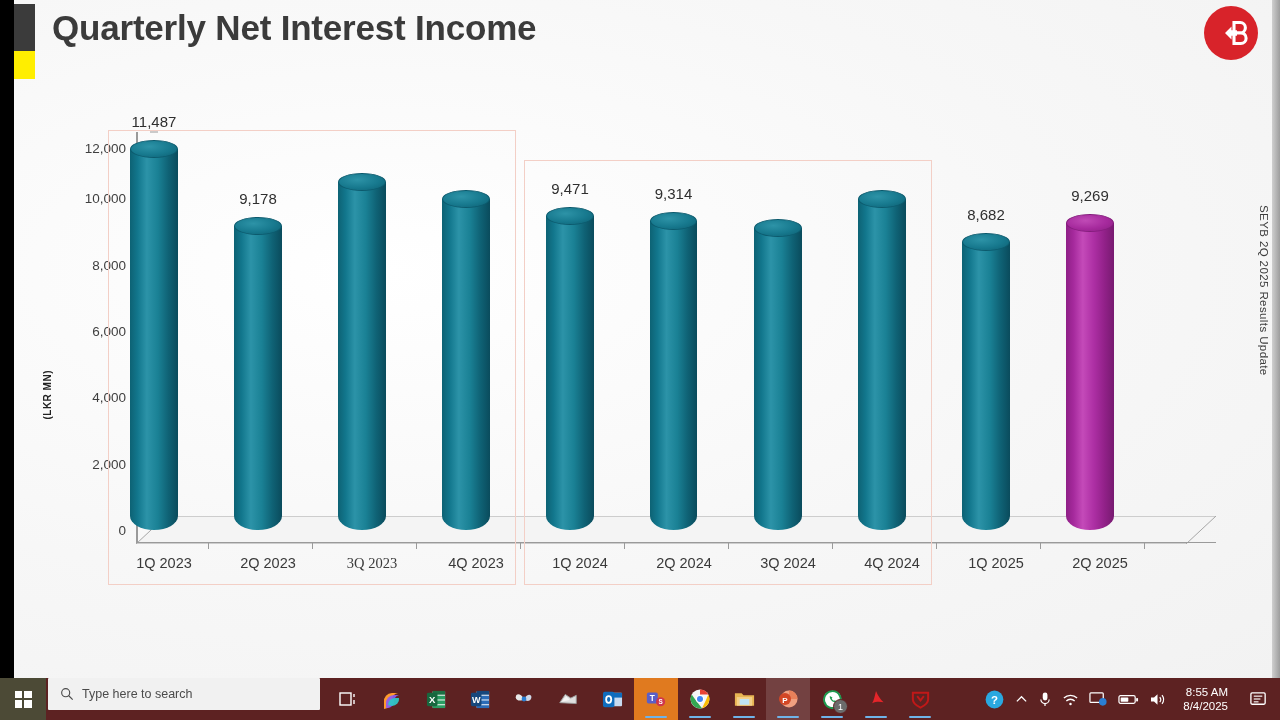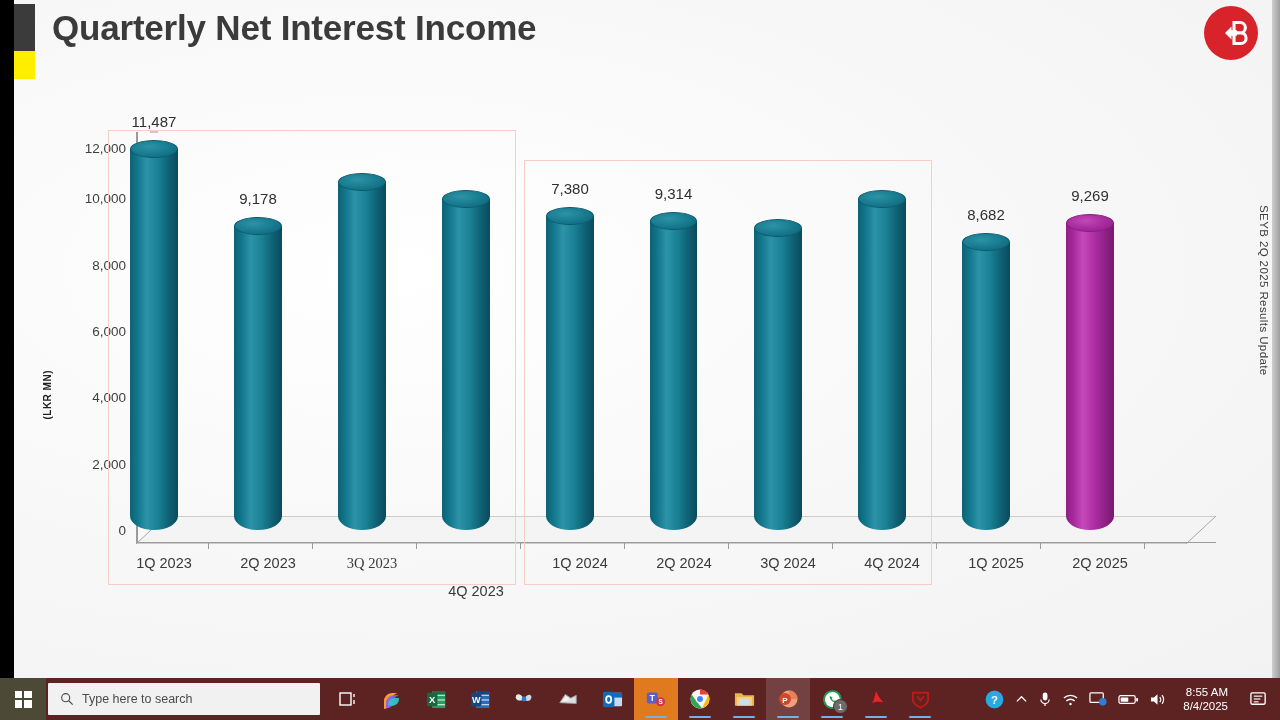--- a/index.html
+++ b/index.html
@@ -141,21 +141,21 @@
   .cat-label {
     position: absolute; text-align: center;
     font-size: 14.5px; color: #3a3a3a; white-space: nowrap;
     transform: translateX(-50%);
   }
 
   
   #taskbar {
     position: absolute; left: 0; bottom: 0; width: 1280px; height: 42px;
     background: #5d2222;
-    display: flex; align-items: center;
+    display: flex; align-items: flex-start;
   }
   .start-btn {
     width: 46px; height: 42px; display: flex; align-items: center;
     justify-content: center; background: #4c4a36;
   }
   .win-logo {
     width: 17px; height: 17px;
     display: grid; grid-template-columns: 1fr 1fr; grid-template-rows: 1fr 1fr;
     gap: 2px;
   }
@@ -264,21 +264,21 @@
             <div class="bar-body" style="height: 348.25px;"></div>
             <div class="bar-cap" style="top: -9px;"></div>
           </div>
           <div class="bar teal" style="left: 406px; width: 48px; height: 331.335px; bottom: 82px;">
             <div class="bar-body" style="height: 331.335px;"></div>
             <div class="bar-cap" style="top: -9px;"></div>
           </div>
           <div class="bar teal" style="left: 510px; width: 48px; height: 314.122px; bottom: 82px;">
             <div class="bar-body" style="height: 314.122px;"></div>
             <div class="bar-cap" style="top: -9px;"></div>
-            <div class="bar-label" style="top: -36px;">7,380</div>
+            <div class="bar-label" style="top: -36px;">9,471</div>
           </div>
           <div class="bar teal" style="left: 614px; width: 47px; height: 308.914px; bottom: 82px;">
             <div class="bar-body" style="height: 308.914px;"></div>
             <div class="bar-cap" style="top: -9px;"></div>
             <div class="bar-label" style="top: -36px;">9,314</div>
           </div>
           <div class="bar teal" style="left: 718px; width: 48px; height: 301.817px; bottom: 82px;">
             <div class="bar-body" style="height: 301.817px;"></div>
             <div class="bar-cap" style="top: -9px;"></div>
           </div>
@@ -297,21 +297,21 @@
             <div class="bar-label" style="top: -36px;">9,269</div>
           </div>
         </div>
       <div id="cats">
           <div class="cat-label" style="left: 128px; top: 443px;">1Q 2023</div>
           <div class="xtickmark" style="left: 172px;"></div>
           <div class="cat-label" style="left: 232px; top: 443px;">2Q 2023</div>
           <div class="xtickmark" style="left: 276px;"></div>
           <div class="cat-label" style="left: 336px; top: 443px; font-family: Liberation Serif, serif;">3Q 2023</div>
           <div class="xtickmark" style="left: 380px;"></div>
-          <div class="cat-label" style="left: 440px; top: 443px; margin-top: 28px;">4Q 2023</div>
+          <div class="cat-label" style="left: 440px; top: 443px;">4Q 2023</div>
           <div class="xtickmark" style="left: 484px;"></div>
           <div class="cat-label" style="left: 544px; top: 443px;">1Q 2024</div>
           <div class="xtickmark" style="left: 588px;"></div>
           <div class="cat-label" style="left: 648px; top: 443px;">2Q 2024</div>
           <div class="xtickmark" style="left: 692px;"></div>
           <div class="cat-label" style="left: 752px; top: 443px;">3Q 2024</div>
           <div class="xtickmark" style="left: 796px;"></div>
           <div class="cat-label" style="left: 856px; top: 443px;">4Q 2024</div>
           <div class="xtickmark" style="left: 900px;"></div>
           <div class="cat-label" style="left: 960px; top: 443px;">1Q 2025</div>

